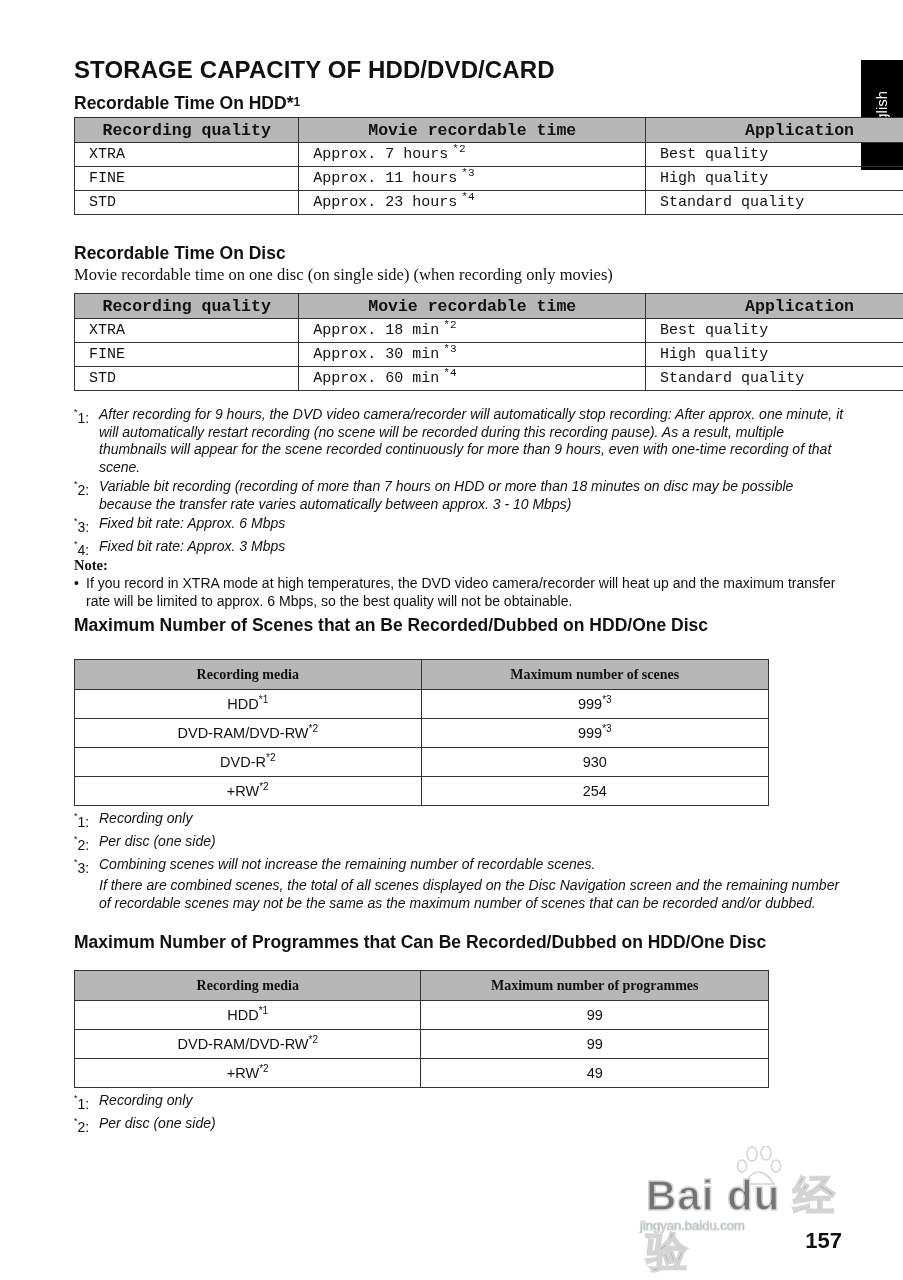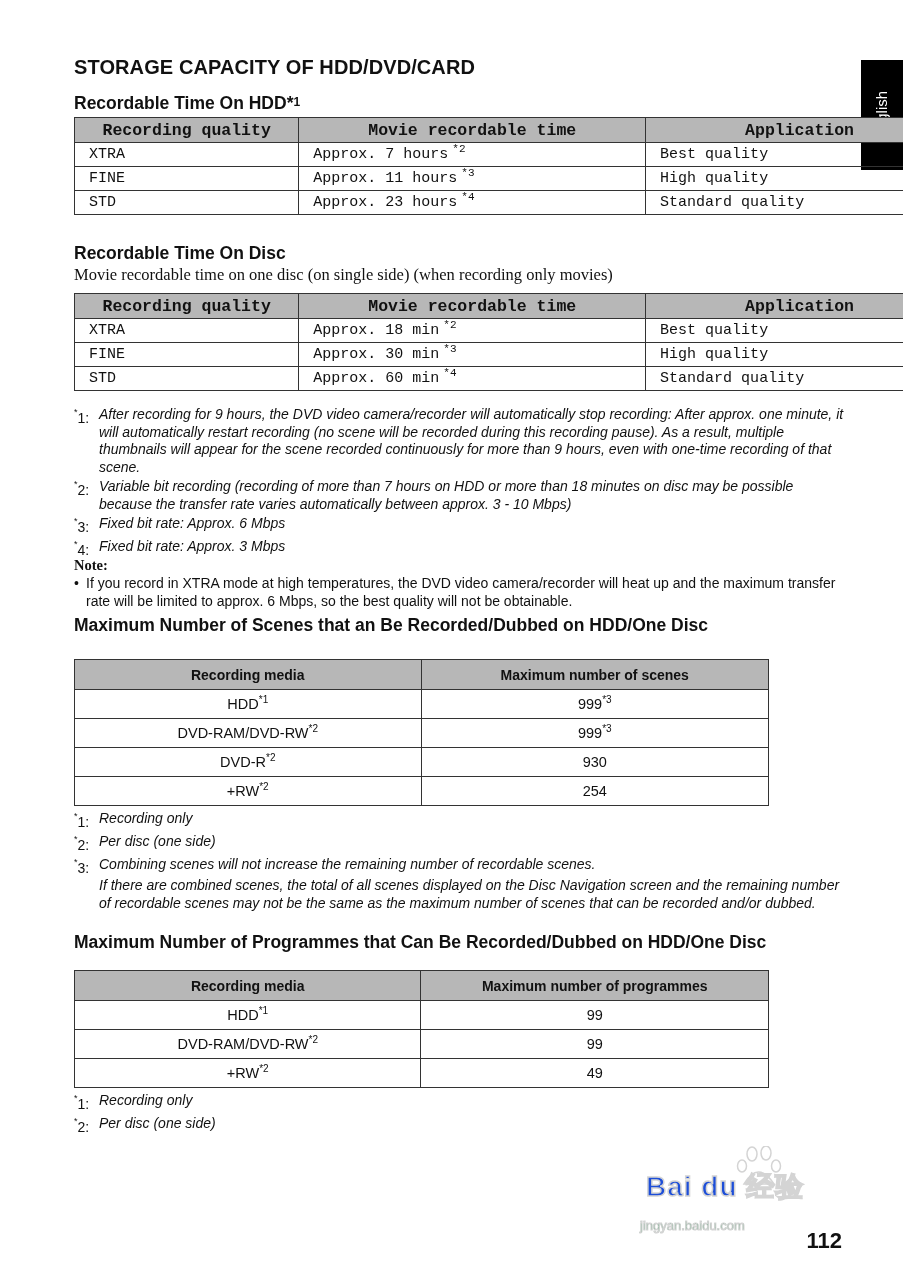--- a/index.html
+++ b/index.html
@@ -1,51 +1,51 @@
 <!DOCTYPE html>
 <html><head>
   <meta charset="utf-8">
   <style>
     html, body { margin: 0; padding: 0; background: #ffffff; }
     body {
       width: 903px; height: 1280px; position: relative; overflow: hidden;
       font-family: "Liberation Sans", sans-serif; color: #111;
     }
     .page { position: absolute; left: 74px; top: 0; width: 770px; }
-    .h1 { position: absolute; top: 56px; left: 0; font-size: 20px; font-weight: bold; letter-spacing: 0.1px; }
+    .h1 { position: absolute; top: 56px; left: 0; font-size: 24px; font-weight: bold; letter-spacing: 0.1px; }
     .h2 { position: absolute; left: 0; font-size: 17.5px; font-weight: bold; }
     .h2 sup { font-size: 12px; position: relative; top: -3px; vertical-align: baseline; }
     .sub { position: absolute; left: 0; font-family: "Liberation Serif", serif; font-size: 16.5px; }
     table { border-collapse: collapse; position: absolute; left: 0; }
     table.q { width: 880px; font-size: 15px; font-family: Liberation Mono, monospace; }
     table.q th { background: #b7b7b7; font-size: 16.5px; font-weight: bold; height: 24px; border: 1.3px solid #333; padding: 0; text-align: center; }
     table.q td { height: 23px; border: 1.3px solid #333; padding: 0 14px; text-align: left; }
     table.q col.c1 { width: 196px; } table.q col.c2 { width: 303px; } table.q col.c3 { width: 269px; }
     .fn-sup { font-size: 11px; position: relative; top: -6px; margin-left: 4px; }
     table.m { width: 695px; font-size: 14.5px; }
-    table.m th { background: #b7b7b7; font-size: 14px; font-weight: bold; height: 29px; border: 1.3px solid #333; text-align: center; padding: 0; }
+    table.m th { background: #b7b7b7; font-size: 14px; font-weight: bold; height: 29px; border: 1.3px solid #333; text-align: center; padding: 0; font-family: Liberation Serif, serif; }
     table.m td { height: 28px; border: 1.3px solid #333; text-align: center; padding: 0; }
     table.m col.c1 { width: 347px; } table.m col.c2 { width: 348px; }
     .msup { font-size: 10px; position: relative; top: -6px; }
     .notes { position: absolute; left: 0; width: 770px; font-size: 14px; line-height: 17.5px; }
     .note { display: flex; margin-bottom: 2px; }
     .note .mark { width: 25px; flex: none; font-style: normal; }
     .note .mark sup { font-size: 9px; position: relative; top: -2px; }
     .note .txt { font-style: italic; flex: 1; }
     .notehead { position: absolute; left: 0; font-size: 14.5px; font-weight: bold; font-family: Liberation Serif, serif; }
     .bullet { position: absolute; left: 0; width: 770px; font-size: 14px; line-height: 17.5px; display: flex; }
     .bullet .dot { width: 12px; flex: none; }
     .tab-lang {
       position: absolute; right: 0; top: 60px; width: 42px; height: 110px; background: #000;
       color: #fff; display: flex; align-items: center; justify-content: center;
     }
     .tab-lang span { transform: rotate(-90deg); font-size: 15px; white-space: nowrap; }
     .pagenum { position: absolute; right: 61px; top: 1228px; font-size: 22px; font-weight: bold; }
     .watermark { position: absolute; left: 640px; top: 1140px; width: 220px; height: 100px; color: #e6e6e6; }
-    .wm-logo { position: absolute; left: 6px; top: 28px; font-size: 28px; font-weight: bold; color: #1d4ed8; -webkit-text-stroke: 1.5px #d4d4d4; letter-spacing: 1px; }
+    .wm-logo { position: absolute; left: 6px; top: 28px; font-size: 42px; font-weight: bold; color: #737373; -webkit-text-stroke: 1.5px #d4d4d4; letter-spacing: 1px; }
     .wm-url { position: absolute; left: 0px; top: 78px; font-size: 13px; color: #15803d; -webkit-text-stroke: 1px #d4d4d4; }
     .paw { position: absolute; left: 96px; top: 6px; width: 54px; height: 40px; }
   </style>
 </head>
 <body>
 
 <div class="tab-lang">
   <span>English</span>
 </div>
 
@@ -234,13 +234,13 @@
       <ellipse cx="30" cy="7" rx="5" ry="7"></ellipse>
       <ellipse cx="6" cy="20" rx="4.5" ry="6"></ellipse>
       <ellipse cx="40" cy="20" rx="4.5" ry="6"></ellipse>
       <path d="M8 38 Q22 14 38 38 Z"></path>
     </g>
   </svg>
   <div class="wm-logo">Bai du 经验</div>
   <div class="wm-url">jingyan.baidu.com</div>
 </div>
 
-<div class="pagenum">112</div>
+<div class="pagenum">157</div>
 
 </body></html>

